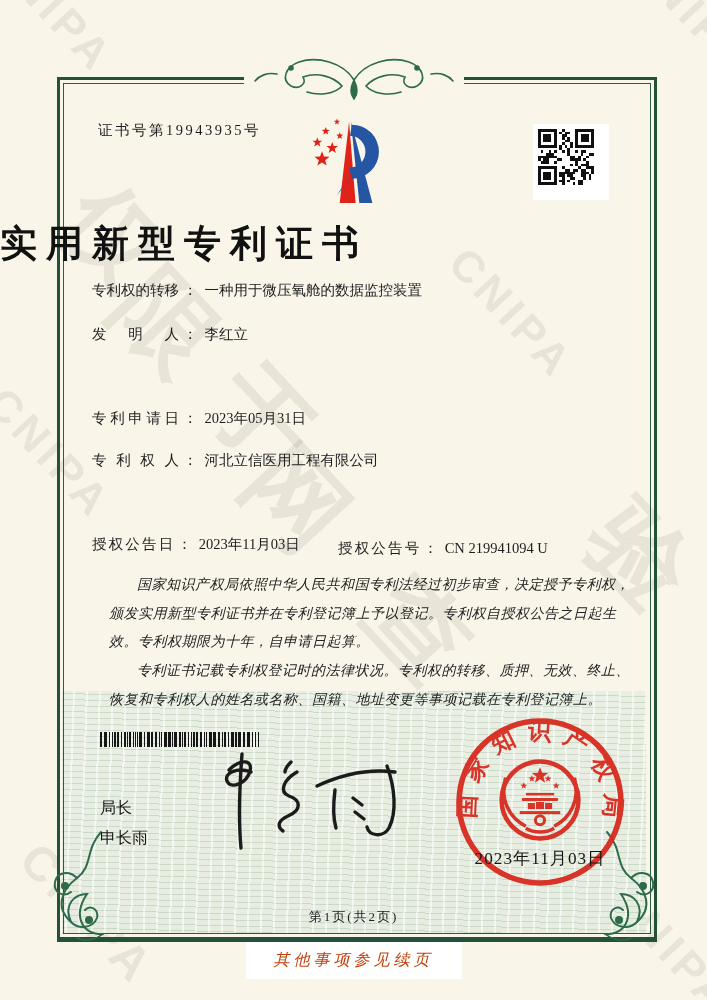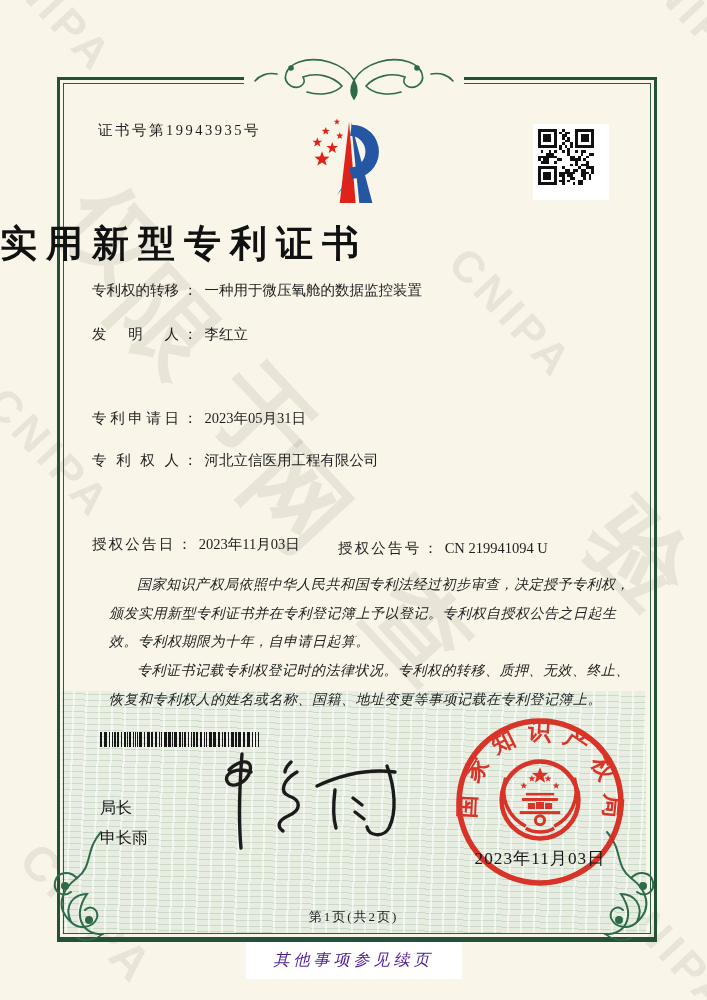--- a/index.html
+++ b/index.html
@@ -54,21 +54,21 @@
   .barcode{position:absolute;left:100px;top:732px;width:183px;height:15px;z-index:4;
            display:flex;overflow:hidden;}
   .barcode i{background:#161616;display:block;height:100%;flex:none;}
   .signer{position:absolute;left:100px;top:793px;z-index:4;
           font-family:"Liberation Sans","DejaVu Sans",sans-serif;font-size:16px;color:#151515;line-height:30px;}
   .signature{position:absolute;left:205px;top:748px;width:220px;height:108px;z-index:5;}
   .seal{position:absolute;left:451px;top:715px;width:178px;height:174px;z-index:5;}
   .page-info{position:absolute;left:0;top:908px;width:707px;z-index:4;text-align:center;
              font-size:13px;letter-spacing:2px;color:#222;}
   .note{position:absolute;left:50%;top:942px;transform:translateX(-50%);z-index:4;background:#ffffff;
-        padding:8px 28px;font-style:italic;font-size:16px;letter-spacing:4px;color:#4c1d95;white-space:nowrap;}
+        padding:8px 28px;font-style:italic;font-size:16px;letter-spacing:4px;color:#c2410c;white-space:nowrap;}
 </style>
 </head>
 <body>
 
 <div class="page">
 
   <span class="wm wm-brand" style="left:-28px;top:-18px">CNIPA</span>
   <span class="wm wm-brand" style="left:612px;top:-14px">CNIPA</span>
   <span class="wm wm-brand" style="left:432px;top:288px">CNIPA</span>
   <span class="wm wm-brand" style="left:-30px;top:428px">CNIPA</span>

